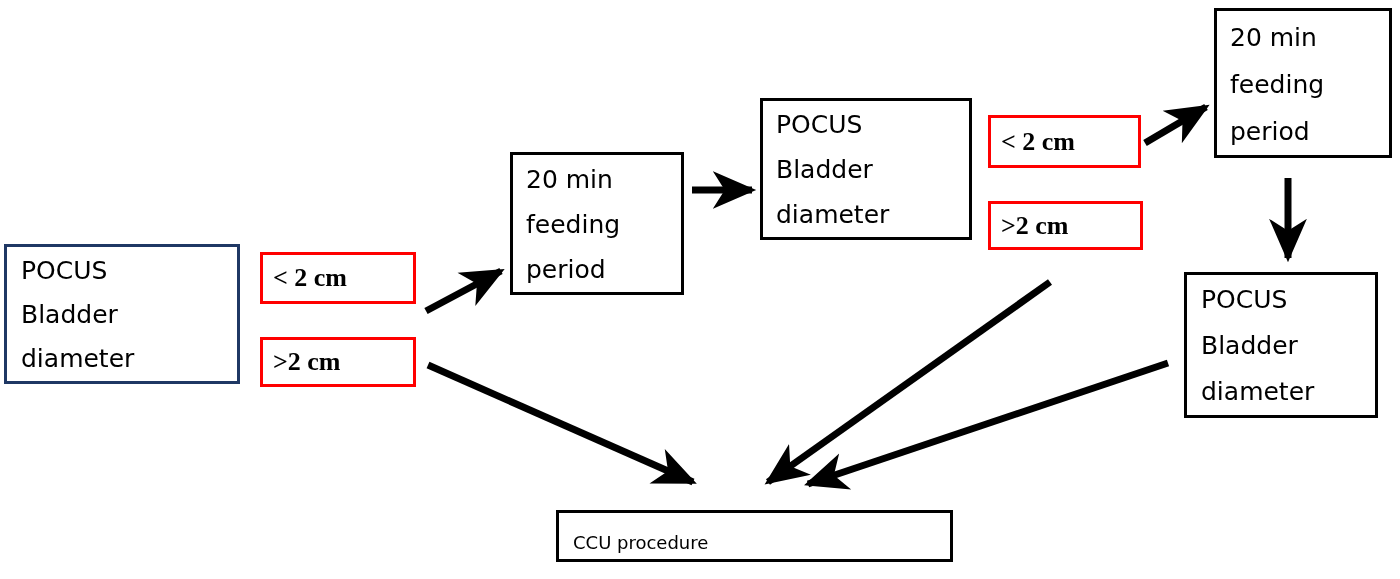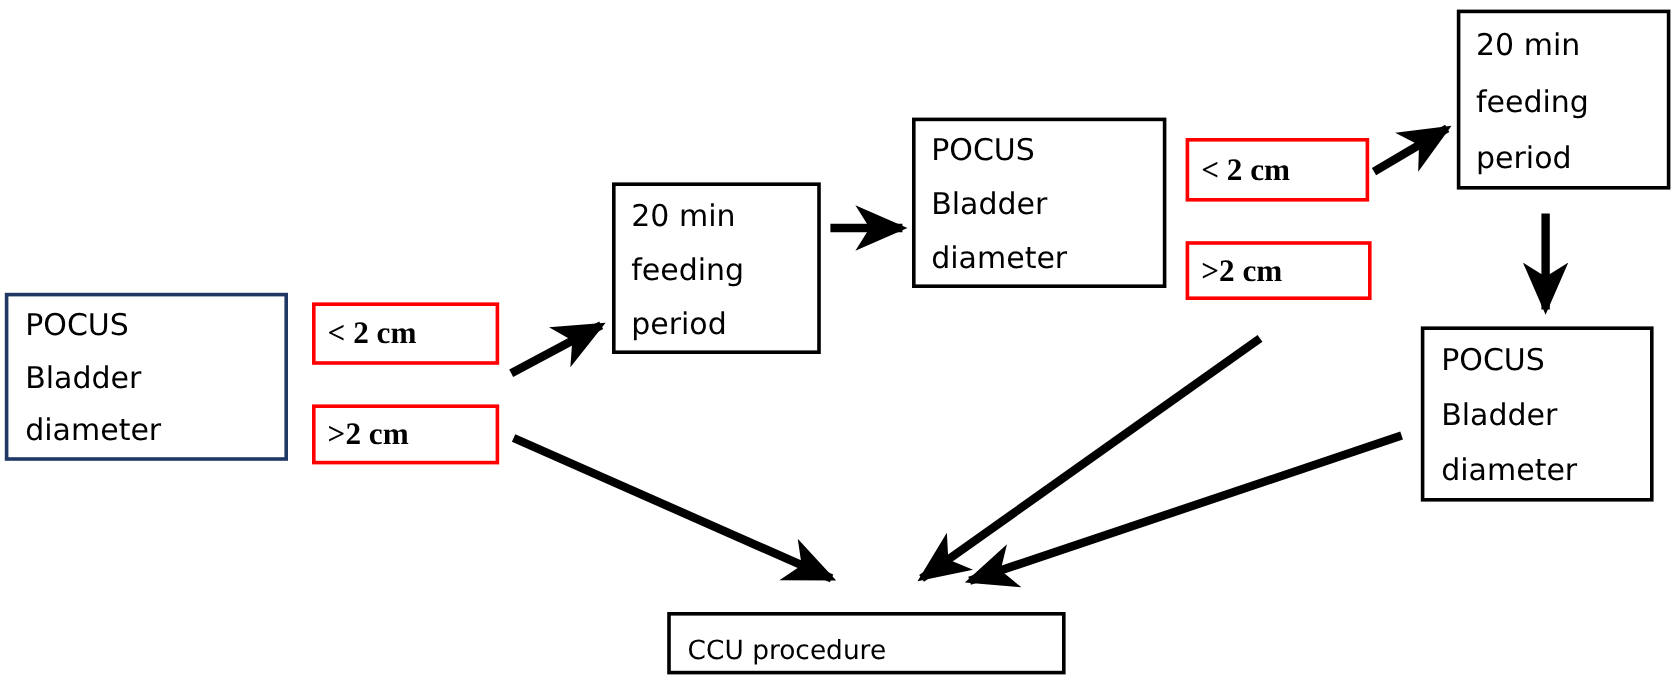--- a/index.html
+++ b/index.html
@@ -126,17 +126,17 @@
     <span class="line">feeding</span>
     <span class="line">period</span>
   </div>
 
   <div class="node node-black" style="left:1184px; top:272px; width:194px; height:146px; padding:0 0 0 14px; font-size:25px; line-height:46px;">
     <span class="line">POCUS</span>
     <span class="line">Bladder</span>
     <span class="line">diameter</span>
   </div>
 
-  <div class="node node-black" style="left:556px; top:510px; width:332px; height:52px; padding:0 0 0 14px; font-size:22px; line-height:32px;">
+  <div class="node node-black" style="left:556px; top:510px; width:397px; height:52px; padding:0 0 0 14px; font-size:18px; line-height:32px;">
     <span class="line">CCU procedure</span>
   </div>
 
 </div>
 
 </body></html>

